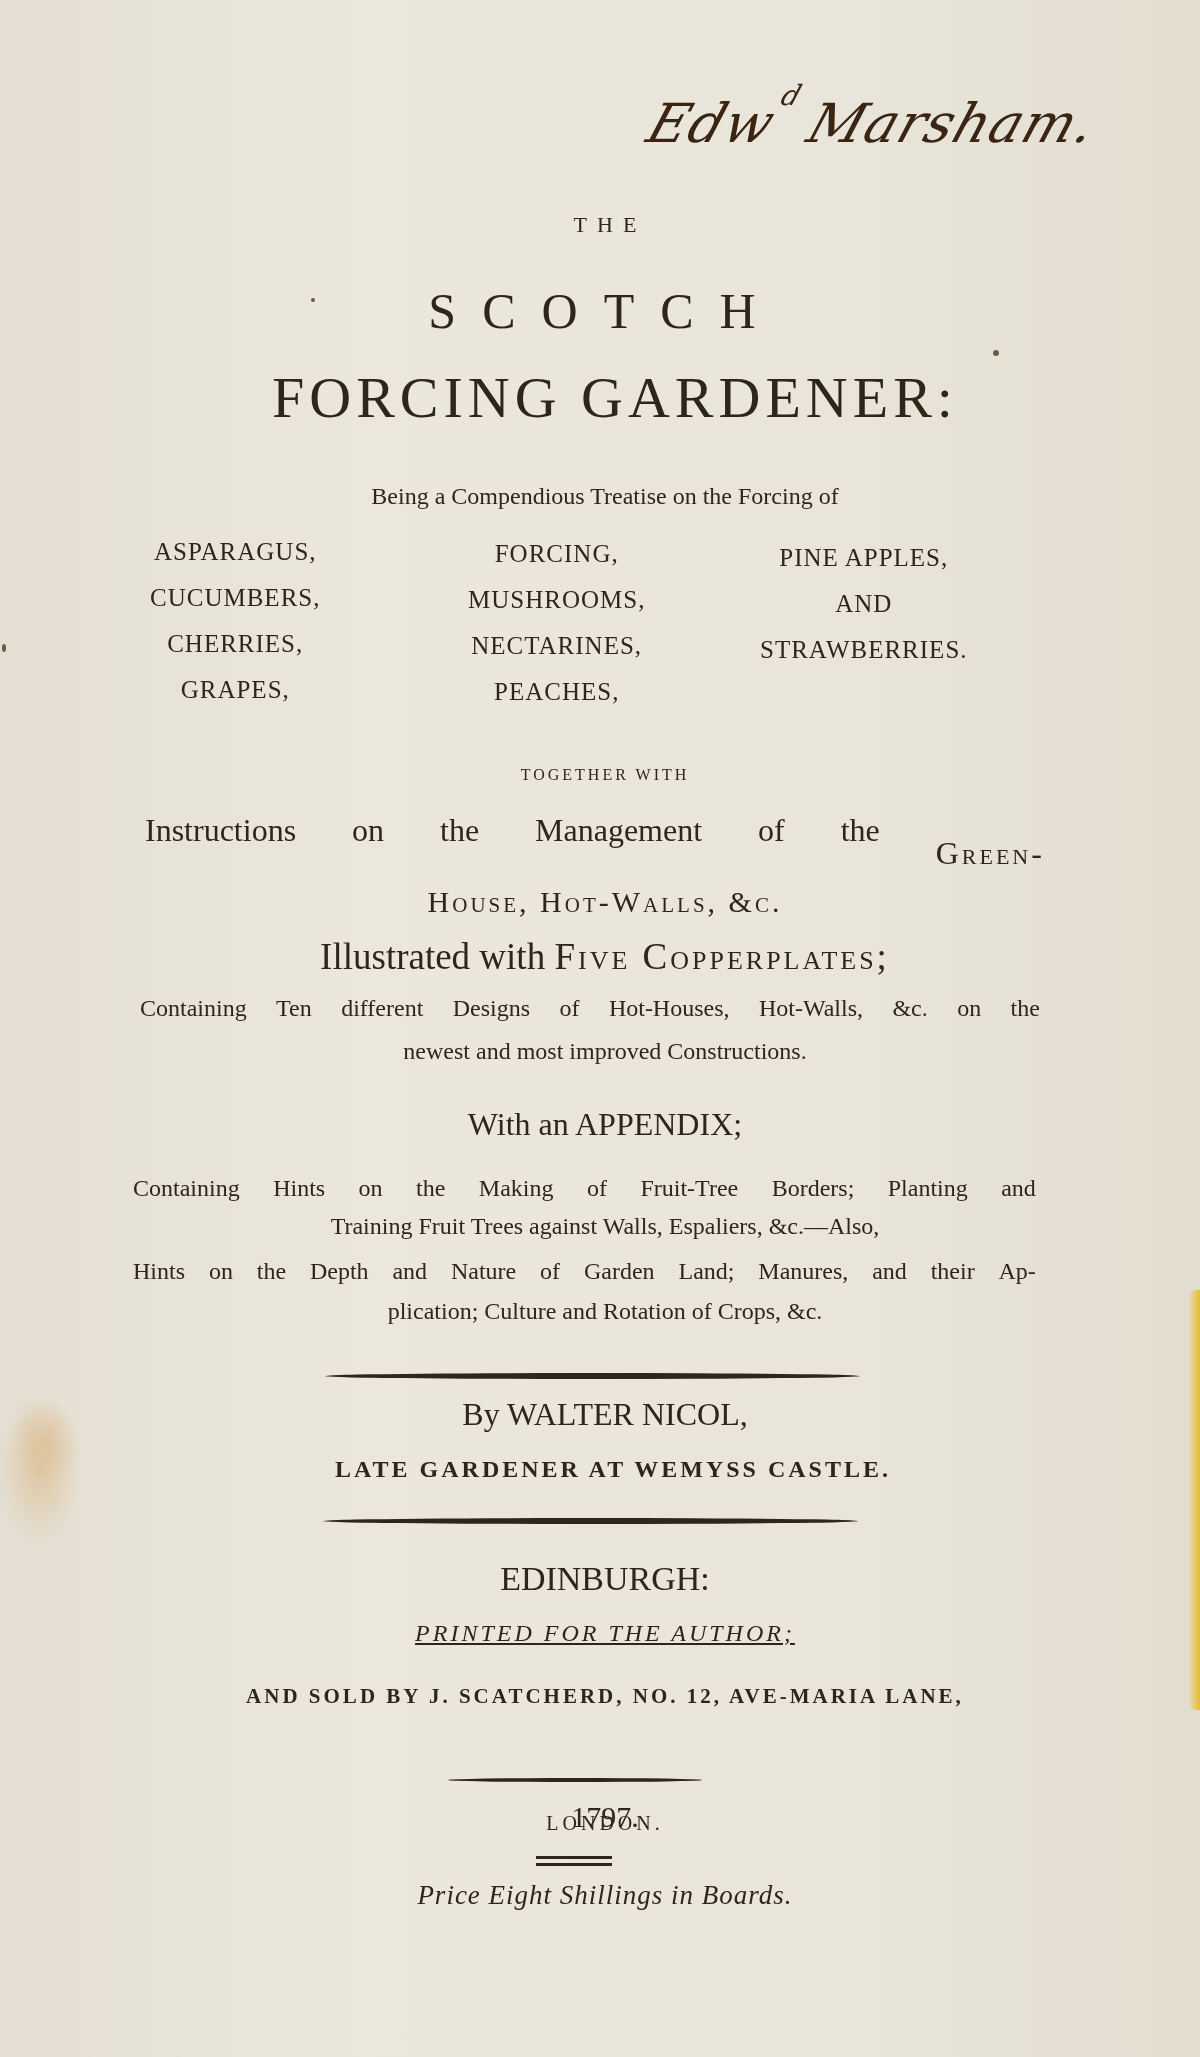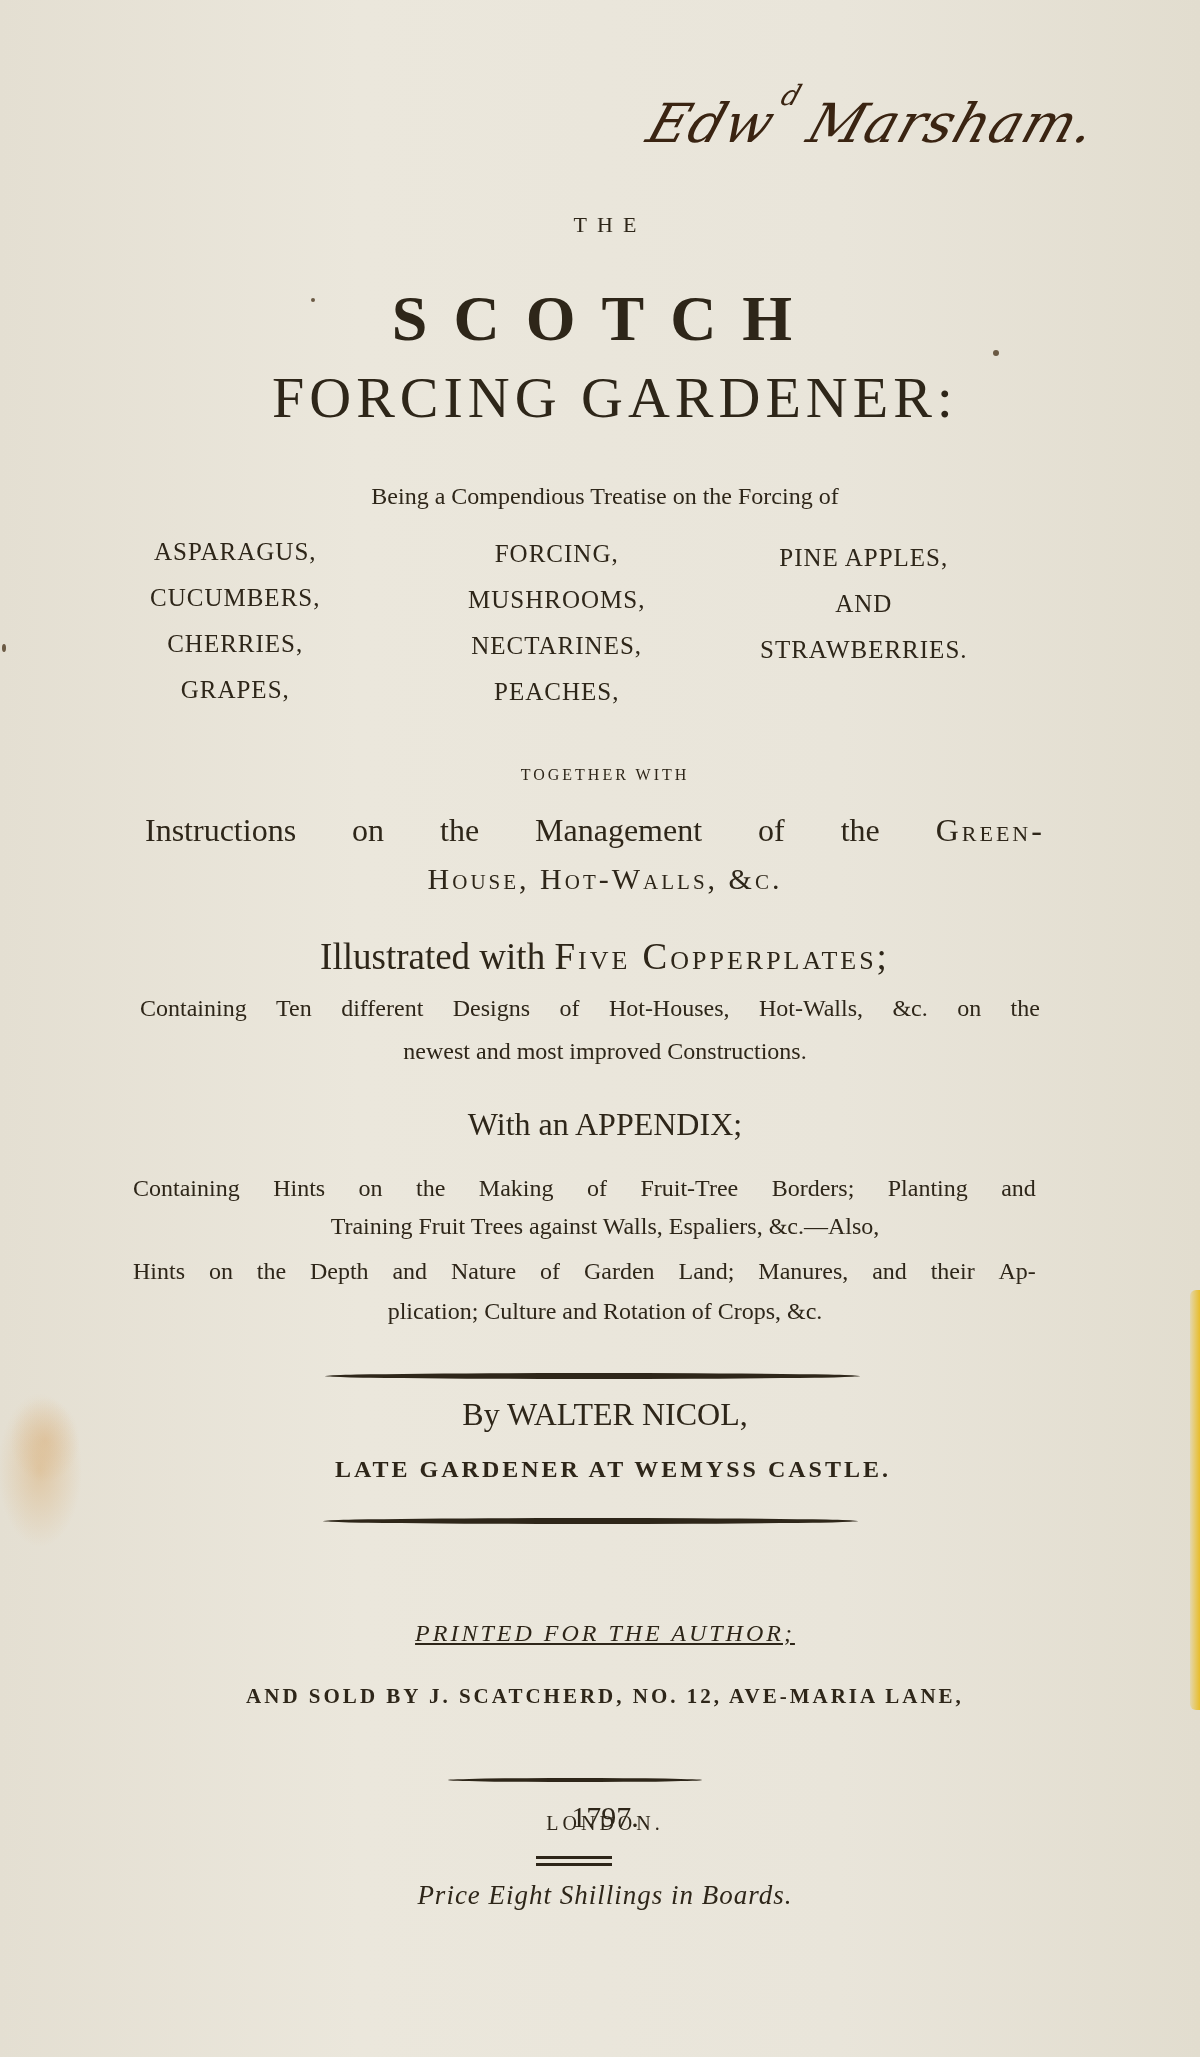--- a/index.html
+++ b/index.html
@@ -23,34 +23,34 @@
   }
   .signature {
     position: absolute; left: 650px; top: 92px;
     font-family: "DejaVu Serif", serif; font-style: italic;
     font-size: 54px; color: #3a2412; letter-spacing: 1px;
     transform: skewX(-18deg);
   }
   .signature sup { font-size: 28px; position: relative; top: -18px; }
   .center { position: absolute; left: 0; right: 0; text-align: center; }
   .the { top: 212px; font-size: 22px; letter-spacing: 10px; padding-left: 20px; }
-  .scotch { top: 282px; font-size: 64px; letter-spacing: 26px; padding-left: 10px; font-weight: bold; }
+  .scotch { top: 282px; font-size: 50px; letter-spacing: 26px; padding-left: 10px; }
   .forcing { top: 364px; font-size: 58px; letter-spacing: 5px; padding-left: 30px; }
   .being { top: 483px; font-size: 24px; padding-left: 10px; }
   .fruits { position: absolute; top: 538px; left: 150px; width: 880px; font-size: 25px; letter-spacing: 1px; }
   .fruit-col { position: absolute; top: 0; text-align: center; }
   .fruit-col div { height: 46px; }
   .col1 { left: 0; }
   .col2 { left: 318px; top: 2px; }
   .col3 { left: 610px; top: 6px; text-align: center; }
   .together { top: 766px; font-size: 16px; letter-spacing: 3px; padding-left: 10px; }
   .instr { position: absolute; top: 812px; left: 145px; width: 900px; font-size: 32px;
            display: flex; justify-content: space-between; }
   .house { top: 862px; font-size: 30px; letter-spacing: 2px; padding-left: 10px; }
-  .sc { font-variant: small-caps; letter-spacing: 3px; }
+  .sc { font-variant: small-caps; letter-spacing: 3px; margin-top: 23px; }
   .illus { top: 935px; font-size: 37px; padding-left: 10px; }
   .containing { position: absolute; top: 995px; left: 140px; width: 900px; font-size: 24px;
                 display: flex; justify-content: space-between; }
   .newest { top: 1038px; font-size: 24px; padding-left: 10px; }
   .appendix { top: 1106px; font-size: 32px; padding-left: 10px; }
   .app1 { position: absolute; top: 1175px; left: 133px; width: 903px; font-size: 24px;
           display: flex; justify-content: space-between; }
   .app2 { top: 1213px; font-size: 24px; padding-left: 10px; }
   .app3 { position: absolute; top: 1258px; left: 133px; width: 903px; font-size: 24px;
           display: flex; justify-content: space-between; }
@@ -171,20 +171,21 @@
   </div>
   <div class="center app4">plication; Culture and Rotation of Crops, &amp;c.</div>
 
   <div class="rule thick" style="top:1373px; left:325px; width:535px;"></div>
 
   <div class="center by">By WALTER NICOL,</div>
   <div class="center late">LATE GARDENER AT WEMYSS CASTLE.</div>
 
   <div class="rule thick" style="top:1518px; left:323px; width:535px;"></div>
 
+  <div class="center edin">EDINBURGH:</div>
   <div class="center printed">PRINTED FOR THE AUTHOR;</div>
   <div class="center sold">AND SOLD BY J. SCATCHERD, NO. 12, AVE-MARIA LANE,</div>
   <div class="center london">LONDON.</div>
 
   <div class="rule" style="top:1778px; left:448px; width:254px;"></div>
 
   <div class="center year">1797.</div>
 
   <div class="dbl" style="top:1856px;">
     <div></div>

